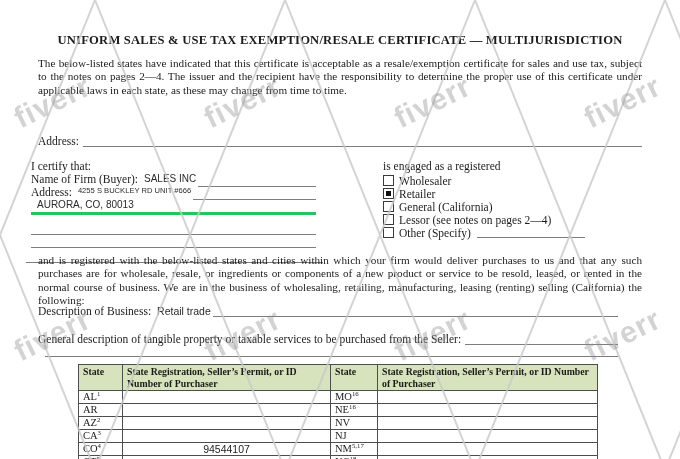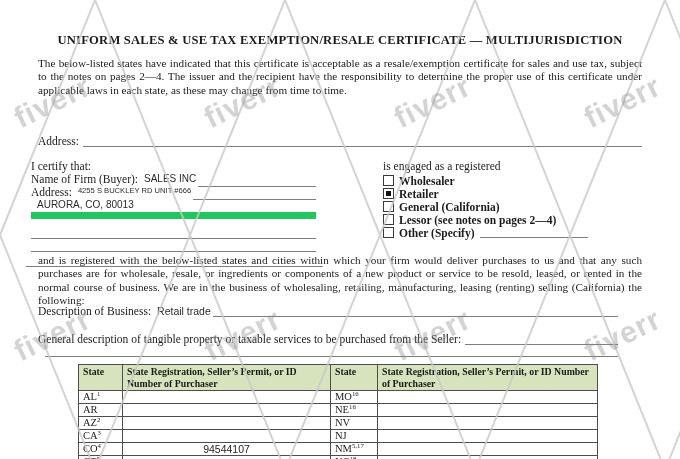--- a/index.html
+++ b/index.html
@@ -22,29 +22,29 @@
   .extra-line{position:absolute;top:341px;left:45px;width:573px;height:15px;border-bottom:1px solid #7d7d7d;}
   .value-sans{font-family:"Liberation Sans", sans-serif;font-size:10px;color:#2a2a2a;
               white-space:nowrap;padding:0 2px;}
   .value-small{font-size:7.6px;}
   
   .cert{position:absolute;top:160px;left:31px;width:285px;font-size:11.5px;}
   .cert-head{height:13px;}
   .cert-row{display:flex;align-items:flex-start;height:13px;}
   .blank-line{height:12px;border-bottom:1px solid #7d7d7d;}
   .blank-wide{margin-left:-5px;width:297px;}
-  .aurora{border-bottom:7px solid #22c55e;padding-left:6px;height:13px;}
+  .aurora{border-bottom:3px solid #22c55e;padding-left:6px;height:13px;}
   
   .engaged{position:absolute;top:160px;left:383px;width:262px;font-size:11.5px;}
   .engaged-head{height:14px;}
   .chk-row{display:flex;align-items:center;height:13px;}
   .chk{width:9px;height:9px;border:1px solid #3a3a3a;margin-right:5px;flex:none;
        display:flex;align-items:center;justify-content:center;background:#fff;}
   .chk-inner{width:5px;height:5px;background:#111;}
-  .chk-label{white-space:nowrap;font-weight:bold;}
+  .chk-label{white-space:nowrap;}
   .chk-line{width:108px;border-bottom:1px solid #7d7d7d;height:10px;margin-left:6px;}
   
   .states-table{position:absolute;top:364px;left:78px;border-collapse:collapse;table-layout:fixed;width:519px;}
   .states-table th{background:#d6e3bc;border:1px solid #4d4d4d;font-size:9.8px;font-weight:bold;
                    text-align:left;vertical-align:top;padding:1px 4px;line-height:11.5px;height:23px;margin-left:12px;}
   .states-table td{border:1px solid #4d4d4d;font-size:10.5px;padding:0 4px;height:12px;line-height:12px;}
   .col-state{width:44px;} .col-id1{width:208px;} .col-state2{width:47px;} .col-id2{width:220px;}
   .sup{font-size:6.8px;vertical-align:super;line-height:0;}
   .id-cell{text-align:center;font-family:"Liberation Sans", sans-serif;font-size:8px;color:#222;}
   

